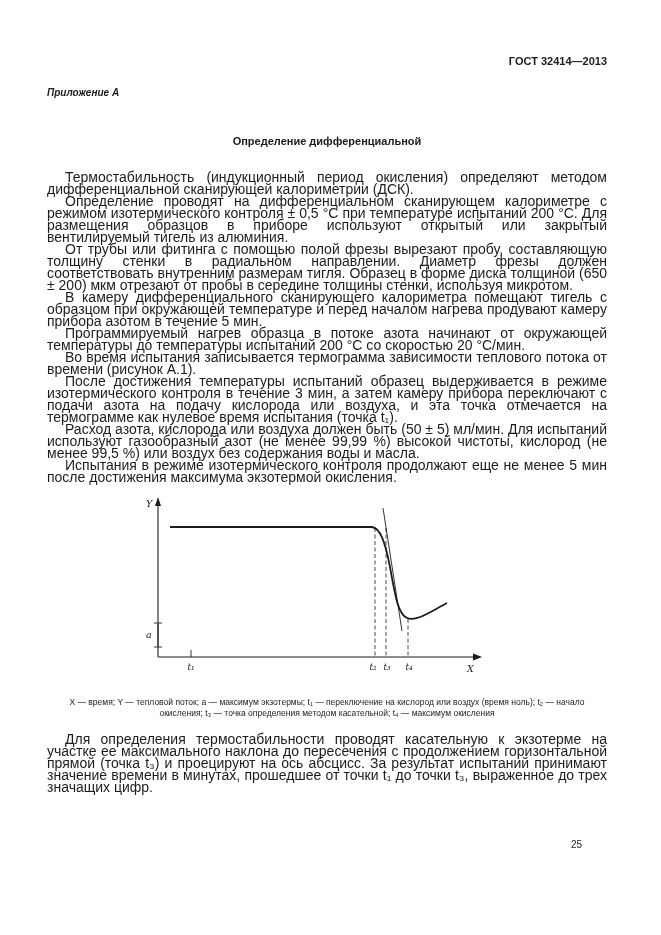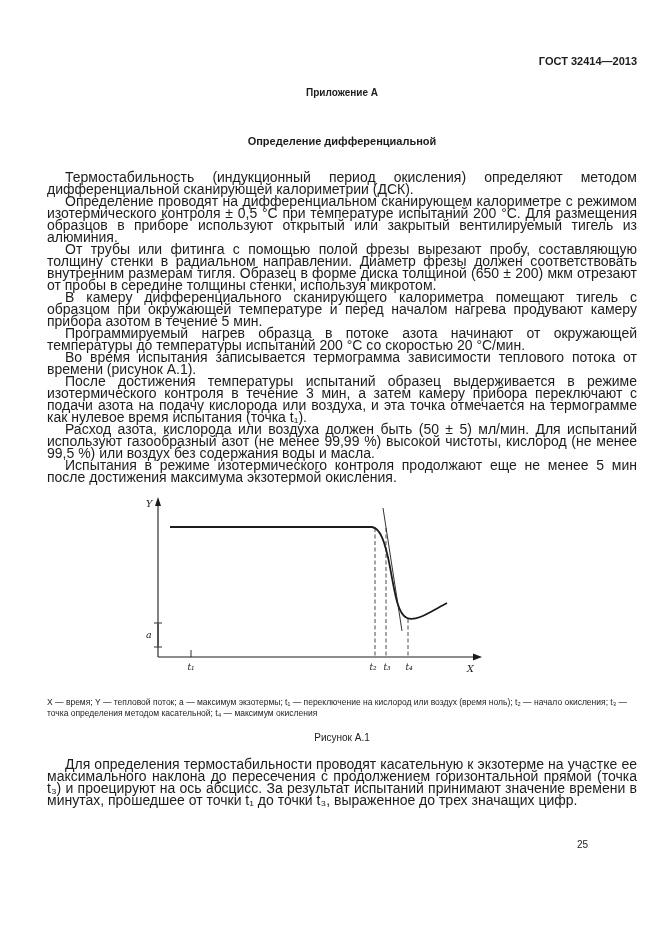--- a/index.html
+++ b/index.html
@@ -1,29 +1,29 @@
 <!DOCTYPE html>
 <html><head>
 <meta charset="utf-8">
 <style>
   html,body{margin:0;padding:0;background:#ffffff;}
   .page{
     width:661px;height:935px;background:#ffffff;position:relative;
     font-family:"Liberation Sans",sans-serif;color:#1c1c1c;
-    box-sizing:border-box;padding:55px 24px 0 47px;overflow:hidden;
+    box-sizing:border-box;padding:55px 54px 0 47px;overflow:hidden;
   }
   .doc-header{text-align:right;font-weight:bold;font-size:11px;line-height:13px;}
-  .appendix{text-align:center;font-weight:bold;font-size:10px;line-height:12px;margin-top:19px;}
+  .appendix{text-align:left;font-weight:bold;font-size:10px;line-height:12px;margin-top:19px;font-style:italic;}
   .section-title{text-align:center;font-weight:bold;font-size:11px;line-height:13px;margin-top:36px;margin-bottom:23px;}
   .para{font-size:14px;line-height:12px;text-align:justify;text-indent:18px;margin:0;}
   .figure-wrap{margin:12px 0 0 96px;}
-  .legend{font-size:8.5px;line-height:11px;text-align:left;margin-top:10px;}
+  .legend{font-size:8.5px;line-height:11px;text-align:center;margin-top:10px;}
   .fig-caption{text-align:center;font-size:10px;line-height:12px;margin-top:13px;}
   .closing{margin-top:14px;}
-  .page-number{position:absolute;top:839px;right:73px;font-size:10px;}
+  .page-number{position:absolute;top:839px;right:79px;font-size:10px;}
   svg text{font-family:"DejaVu Serif","Liberation Serif",serif;font-style:italic;fill:#1c1c1c;}
 </style>
 </head>
 <body>
 
 <div class="page">
 
   <div class="doc-header">ГОСТ 32414—2013</div>
 
   <div class="appendix">
@@ -72,19 +72,18 @@
       <text x="3" y="143" font-size="9.5">a</text>
       <text x="48" y="175" font-size="9" text-anchor="middle">t₁</text>
       <text x="230" y="175" font-size="9" text-anchor="middle">t₂</text>
       <text x="244" y="175" font-size="9" text-anchor="middle">t₃</text>
       <text x="266" y="175" font-size="9" text-anchor="middle">t₄</text>
     </svg>
   </div>
 
   <div class="legend">X — время; Y — тепловой поток; a — максимум экзотермы; t₁ — переключение на кислород или воздух (время ноль); t₂ — начало окисления; t₃ — точка определения методом касательной; t₄ — максимум окисления</div>
 
-  <div class="fig-caption">Рисунок А.1</div>
 
   <p class="para closing">Для определения термостабильности проводят касательную к экзотерме на участке ее максимального наклона до пересечения с продолжением горизонтальной прямой (точка t₃) и проецируют на ось абсцисс. За результат испытаний принимают значение времени в минутах, прошедшее от точки t₁ до точки t₃, выраженное до трех значащих цифр.</p>
 
   <div class="page-number">25</div>
 
 </div>
 
 </body></html>

